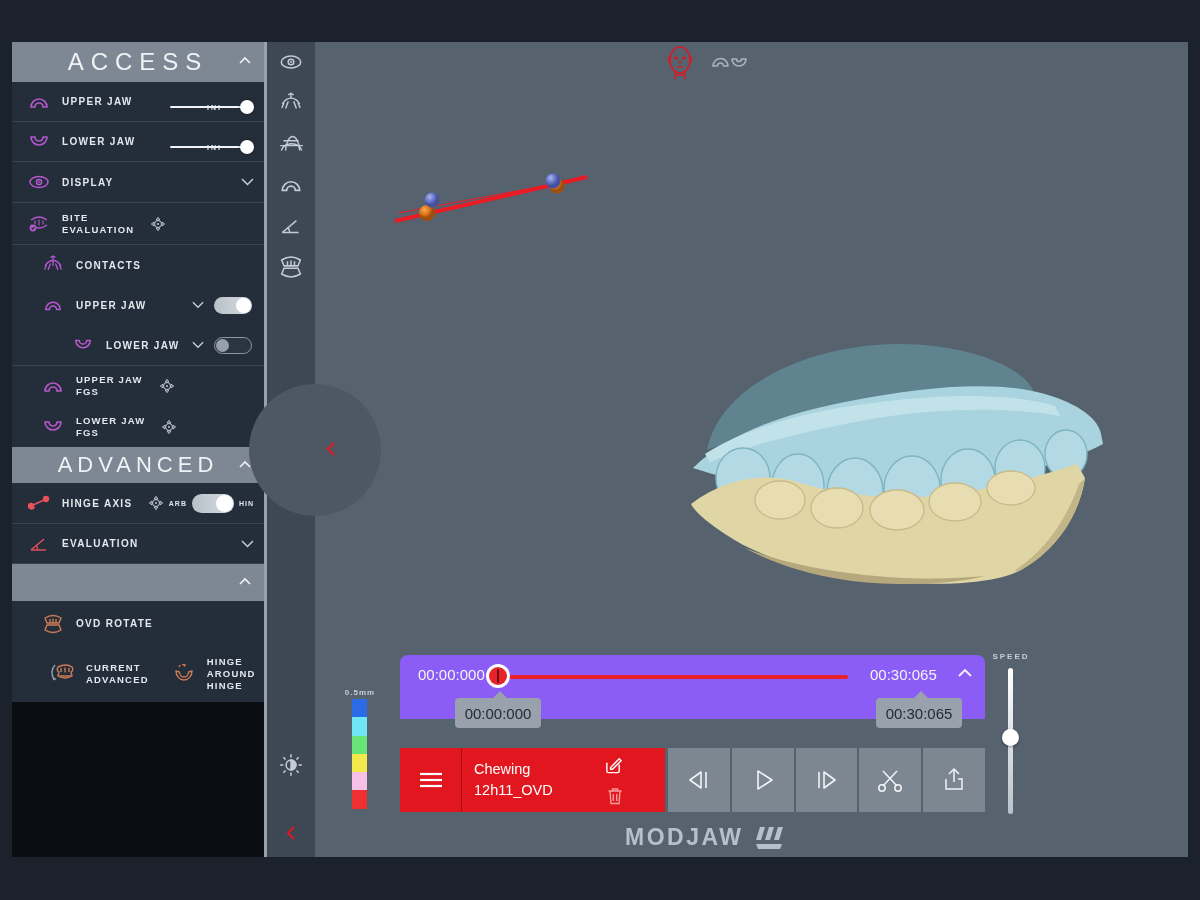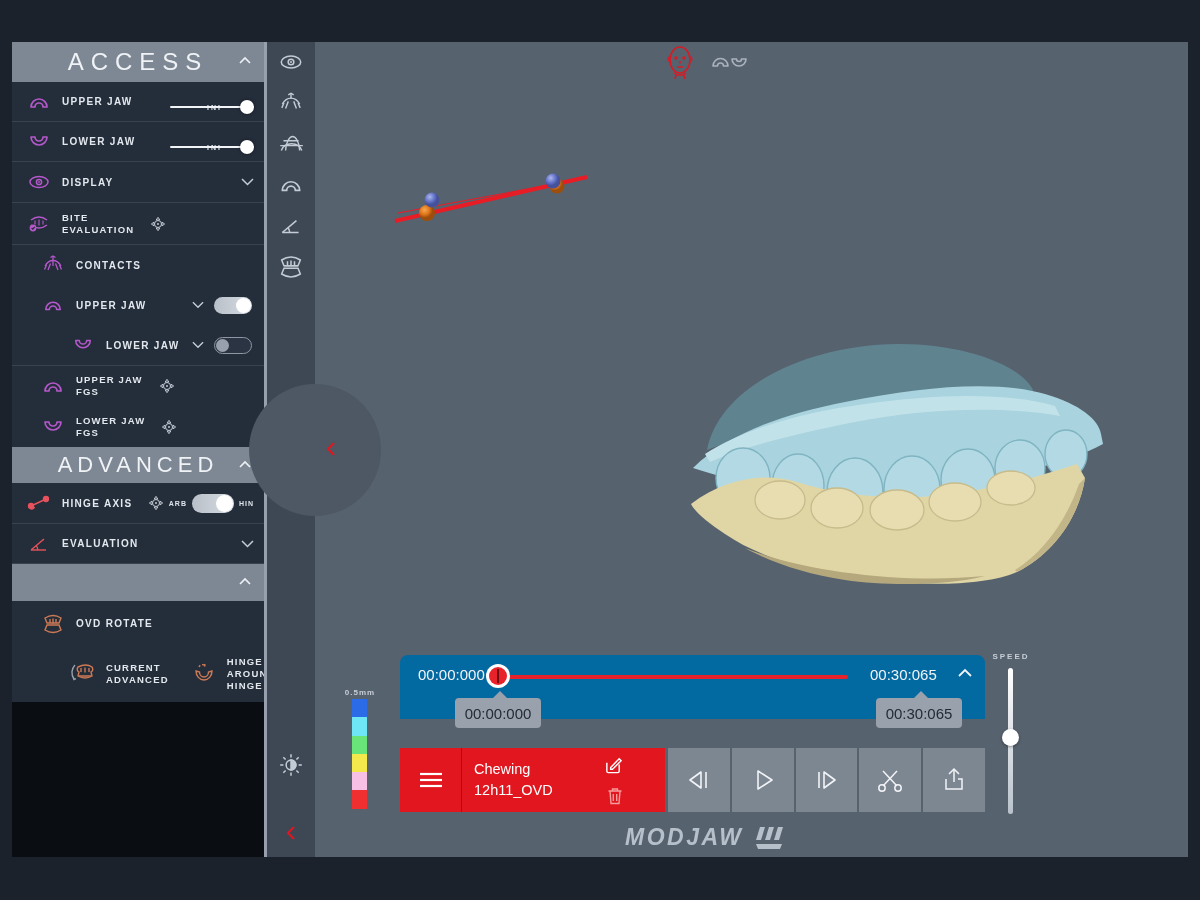--- a/index.html
+++ b/index.html
@@ -47,21 +47,21 @@
   #toolbar { position:absolute; left:267px; top:42px; width:48px; height:815px; background:#3e4854; display:flex; flex-direction:column; align-items:center; padding-top:6px; padding-bottom:10px; }
   .tb-icon { width:30px; height:28px; margin-bottom:13px; display:flex; align-items:center; justify-content:center; color:#c3ccd6; cursor:pointer; }
 
   
   #viewport { position:absolute; left:315px; top:42px; width:873px; height:815px; background:#57626f; }
   #collapse-bulge { position:absolute; left:-66px; top:342px; width:132px; height:132px; border-radius:50%; background:#4d5864; }
   #collapse-chevron { position:absolute; left:8px; top:398px; }
   #top-view-icons { position:absolute; left:348px; top:0px; display:flex; align-items:center; gap:12px; }
 
   
-  #timeline { position:absolute; left:85px; top:613px; width:585px; height:64px; background:#0369a1; border-radius:8px 8px 0 0; }
+  #timeline { position:absolute; left:85px; top:613px; width:585px; height:64px; background:#8b5cf6; border-radius:8px 8px 0 0; }
   .time-txt { position:absolute; top:11px; color:#f2f4f7; font-size:15px; }
   #tl-track { position:absolute; left:97px; top:20px; width:351px; height:4px; background:#e8222a; border-radius:2px; }
   #playhead { position:absolute; left:86px; top:9px; width:24px; height:24px; border-radius:50%; background:#ffffff; }
   #playhead .in { position:absolute; left:3px; top:3px; width:18px; height:18px; border-radius:50%; background:#e8222a; }
   #playhead .slit { position:absolute; left:11px; top:5px; width:2px; height:14px; background:#6e0e13; }
   .tooltip { position:absolute; top:43px; width:86px; height:30px; background:#99a1ad; border-radius:4px; color:#232b37; font-size:15px; display:flex; align-items:center; justify-content:center; }
   .tooltip:before { content:""; position:absolute; top:-7px; left:38px; border:7px solid transparent; border-bottom-color:#99a1ad; border-top:none; }
   #tl-chevron { position:absolute; right:12px; top:13px; color:#f2f4f7; }
 
   
@@ -79,21 +79,21 @@
   #speed-track { position:absolute; left:693px; top:626px; width:5px; height:146px; background:linear-gradient(180deg,#ffffff,#b9c2cc); border-radius:3px; }
   #speed-knob { position:absolute; left:687px; top:687px; width:17px; height:17px; border-radius:50%; background:#ffffff; box-shadow:0 1px 3px rgba(0,0,0,.4); }
 
   
   #scale-label { position:absolute; left:18px; top:646px; width:54px; text-align:center; color:#c6cdd6; font-size:8px; font-weight:700; letter-spacing:1px; }
   #scale-bar { position:absolute; left:37px; top:657px; width:15px; }
   .scale-block { width:15px; height:18.3px; }
 
   
   #logo { position:absolute; left:310px; top:782px; display:flex; align-items:center; gap:8px; color:#b6c0cb; }
-  #logo .word { font-size:23px; font-weight:700; font-style:italic; letter-spacing:2.5px; }
+  #logo .word { font-size:23px; font-weight:700; letter-spacing:2.5px; }
 
   svg { display:block; }
 </style>
 </head>
 <body>
 
 <div id="stage">
 
   <div id="sidebar">
 
@@ -321,21 +321,21 @@
       <span class="icon-box orange">
         <svg width="24" height="22" viewBox="0 0 24 22" fill="none" stroke="currentColor" stroke-width="1.4">
             <path d="M4 5q8-5 16 0l-2 5h-12z"></path>
             <path d="M4 17q8 5 16 0l-2-5h-12z"></path>
             <path d="M9 6v4 M12 5.5v5 M15 6v4"></path>
           </svg>
       </span>
       <span class="lbl">OVD ROTATE</span>
     </div>
 
-    <div class="row nob" style="height:56px; padding-left:56px; gap:20px">
+    <div class="row nob" style="height:56px; padding-left:36px; gap:20px">
       <span class="pos-btn">
         <span class="icon-box orange" style="margin-right:0">
           <svg width="28" height="26" viewBox="0 0 28 26" fill="none" stroke="currentColor" stroke-width="1.4">
               <path d="M6 4a11 11 0 0 0-1 14" stroke="#97a0ac"></path>
               <path d="M4.3 16.5L5 18.5l2-.8" stroke="#97a0ac"></path>
               <path d="M9 6q8-4 14 0 2 3-1 5l1 4q-7 4-14 0l1-4q-3-2-1-5z"></path>
               <path d="M12 7v4 M16 6.5v5 M20 7v4 M10 15h12"></path>
             </svg>
         </span>
         <span class="lbl2">

